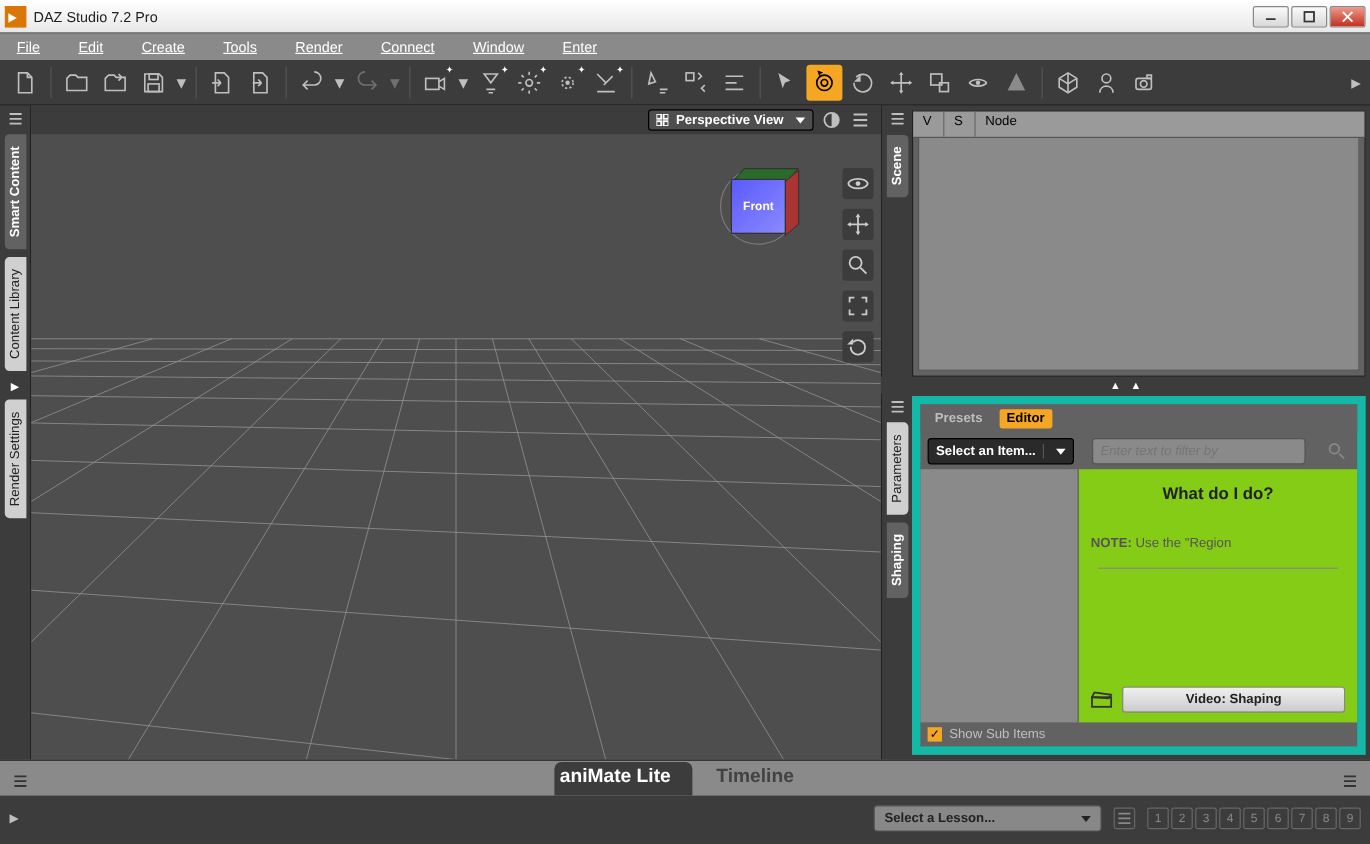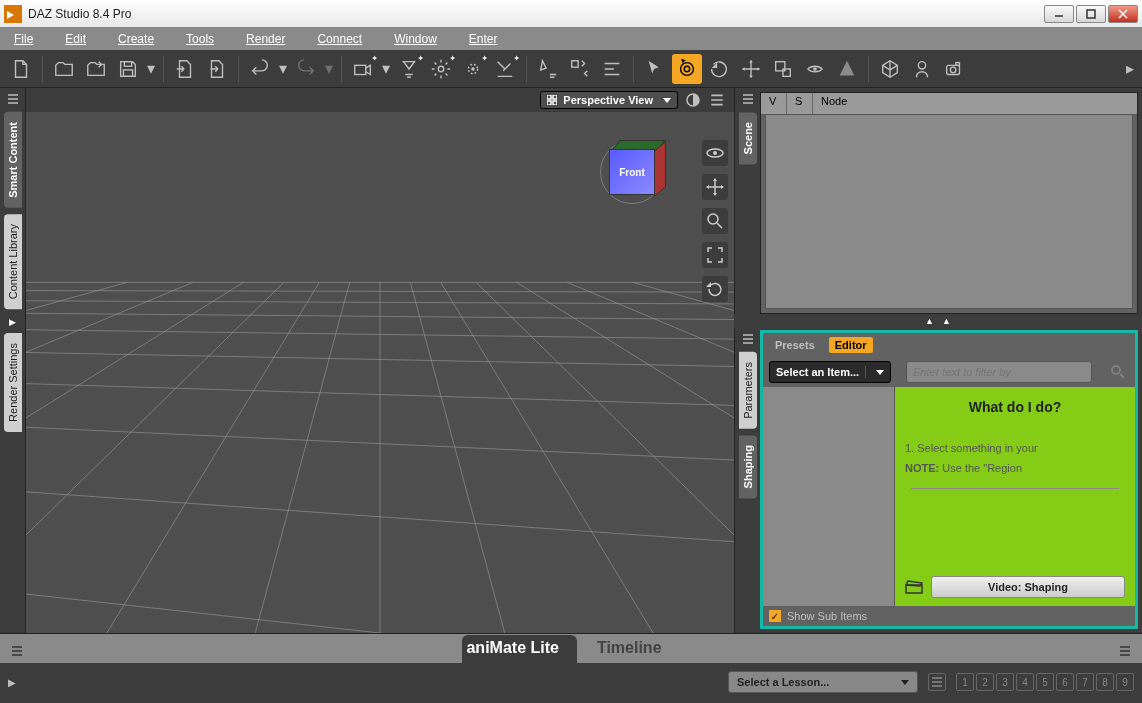--- a/index.html
+++ b/index.html
@@ -67,21 +67,21 @@
 .scene-panel { height: 226px; }
 .scene-header { height:22px; display:flex; background:#9a9a9a; border-bottom:1px solid #555;}
 .scene-header .col { padding:2px 8px; font-size:11px; color:#000; border-right:1px solid #6a6a6a;}
 .scene-header .col:last-child{ flex:1; border-right:none;}
 .scene-body { flex:1; background:#8a8a8a; border:1px solid #555; border-top:none; margin:0 4px 4px 4px;}
 
 .between-tri { height:14px; display:flex; align-items:center; justify-content:center; color:#fff; font-size:9px;}
 .between-tri span{margin:0 4px;}
 
 .params-panel { flex:1; display:flex; }
-.params-content { flex:1; display:flex; flex-direction:column; background:#626262; margin: 2px 4px 4px 0; border:3px solid #14b8a6;}
+.params-content { flex:1; display:flex; flex-direction:column; background:#626262; margin: 2px 4px 4px 0; border:7px solid #14b8a6;}
 .tabs { display:flex; gap:8px; padding:4px 6px; background:#626262;}
 .tab-btn { font-size:11px; font-weight:bold; padding:2px 6px; border-radius:2px; color:#bfbfbf;}
 .tab-btn.active{ background:#f5a623; color:#000;}
 .filter-row{ display:flex; gap:15px; padding:4px 6px; align-items:center;}
 .select-item { flex: 0 0 122px; background:#2a2a2a; border:1px solid #000; border-radius:3px; display:flex; align-items:center; padding:4px 6px; color:#fff; font-size:11px; font-weight:bold; justify-content:space-between;}
 .select-item .dd{ border-left:4px solid transparent; border-right:4px solid transparent; border-top:5px solid #fff; margin-left:6px;}
 .filter-input { flex:1; background:#8a8a8a; border:1px solid #555; border-radius:3px; height:22px; padding:0 6px; font-size:11px; font-style:italic; color:#666;}
 .search-btn { width:22px; height:22px; display:flex; align-items:center; justify-content:center; color:#888;}
 .split { flex:1; display:flex;}
 .tree-pane { width:132px; background:#8a8a8a; border-right:1px solid #555;}
@@ -114,21 +114,21 @@
 .num-btn.icon{color:#888;}
 
 .stroke-line{stroke:currentColor; fill:none; stroke-width:1.5;}
 .fill-cur{fill:currentColor;}
 </style>
 </head>
 <body>
 
 <div class="titlebar">
   <div class="titlebar-icon"></div>
-  <div class="titlebar-title">DAZ Studio 8.4 Pro</div>
+  <div class="titlebar-title">DAZ Studio 7.2 Pro</div>
   <div class="win-btns">
     <div class="win-btn">
         <svg viewBox="0 0 10 10">
           <line x1="1" y1="7" x2="9" y2="7" class="stroke-line"></line>
         </svg>
       </div>
     <div class="win-btn">
         <svg viewBox="0 0 10 10">
           <rect x="1" y="1" width="8" height="8" class="stroke-line"></rect>
         </svg>
@@ -486,21 +486,20 @@
                 <circle cx="6" cy="6" r="4" class="stroke-line"></circle>
                 <line x1="10" y1="10" x2="14" y2="14" class="stroke-line"></line>
               </svg>
             </div>
         </div>
         <div class="split">
           <div class="tree-pane"></div>
           <div class="help-pane">
             <div class="help-title">What do I do?</div>
             <div class="help-list">
-              <div>1. Select something in your</div>
             </div>
             <div class="help-note"><b>NOTE:</b> Use the "Region</div>
             <div class="help-hr"></div>
             <div class="video-row">
               <svg class="clap-icon" viewBox="0 0 18 14">
                   <rect x="1" y="5" width="16" height="8" class="stroke-line" style="stroke:#333"></rect>
                   <path d="M1 5l2-4 14 2-2 3z" class="stroke-line" style="stroke:#333"></path>
                 </svg>
               <div class="video-btn">Video: Shaping</div>
             </div>

